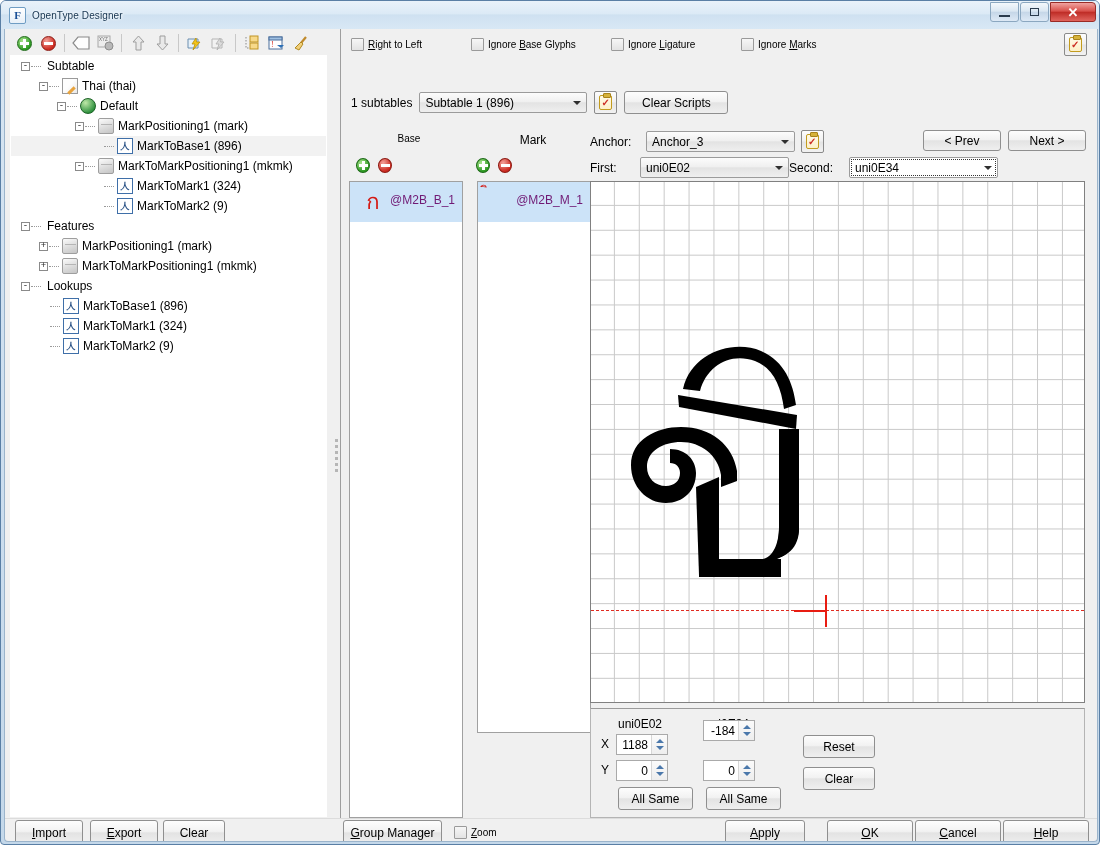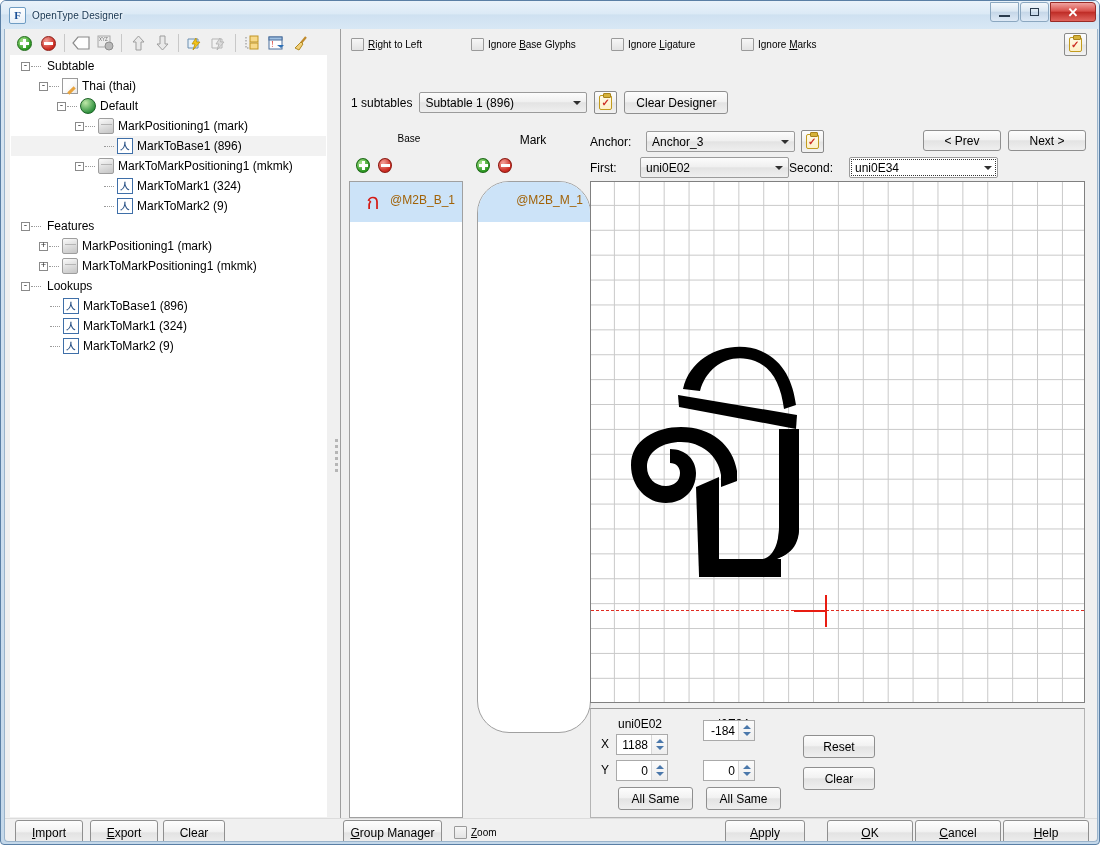--- a/index.html
+++ b/index.html
@@ -186,30 +186,30 @@
   #bm-head-base { position: absolute; left: 8px; top: 104px; width: 116px; text-align: center; font-size: 10px; }
   #bm-head-mark { position: absolute; left: 132px; top: 104px; width: 116px; text-align: center; font-size: 12px; }
   #base-pm { position: absolute; left: 12px; top: 128px; display: flex; gap: 6px; }
   #mark-pm { position: absolute; left: 132px; top: 128px; display: flex; gap: 6px; }
 
   .listbox {
     position: absolute; background: #ffffff; border: 1px solid #a0a0a0;
     overflow: hidden;
   }
   #base-list { left: 6px; top: 152px; width: 114px; height: 637px; }
-  #mark-list { left: 134px; top: 152px; width: 114px; height: 552px; border-radius: 32px; }
+  #mark-list { left: 134px; top: 152px; width: 114px; height: 552px; }
   .litem { position: relative; height: 40px; display: flex; align-items: center; }
   .litem.sel { background: #cce3f8; }
   .litem .lglyph {
     position: absolute; left: 6px; top: 0; height: 40px; width: 34px;
     display: flex; align-items: center; justify-content: center;
     color: #d41a14; font-size: 22px; line-height: 1;
     font-family: "DejaVu Sans", sans-serif;
   }
-  .litem .lname { position: absolute; right: 7px; top: 11px; font-size: 12px; color: #a16207; }
+  .litem .lname { position: absolute; right: 7px; top: 11px; font-size: 12px; color: #701a75; }
 
   
   #anchor-row { position: absolute; left: 247px; top: 101px; display: flex; align-items: center; gap: 6px; }
   #firstsecond-row { position: absolute; left: 247px; top: 128px; display: flex; align-items: center; }
   #prevnext { position: absolute; right: 9px; top: 101px; display: flex; gap: 7px; }
 
   .lbl { font-size: 12px; color: #000; }
 
   
   #canvas-box {
@@ -513,21 +513,21 @@
 
       <div id="subtable-row">
         <span id="subtable-count">1 subtables</span>
         <div class="combo" style="width:168px">
           <span>Subtable 1 (896)</span>
           <span class="arrowbox"></span>
         </div>
         <div class="clipbtn">
           <div class="clipglyph"></div>
         </div>
-        <div class="btn" style="width:104px;height:23px">Clear Designer</div>
+        <div class="btn" style="width:104px;height:23px">Clear Scripts</div>
       </div>
 
       <div id="bm-head-base">Base</div>
       <div id="bm-head-mark">Mark</div>
 
       <div id="base-pm">
         <div class="tb-btn" style="width:16px;height:16px">
           <div class="circ green">
               <span class="plusv"></span>
               <span class="plush"></span>

